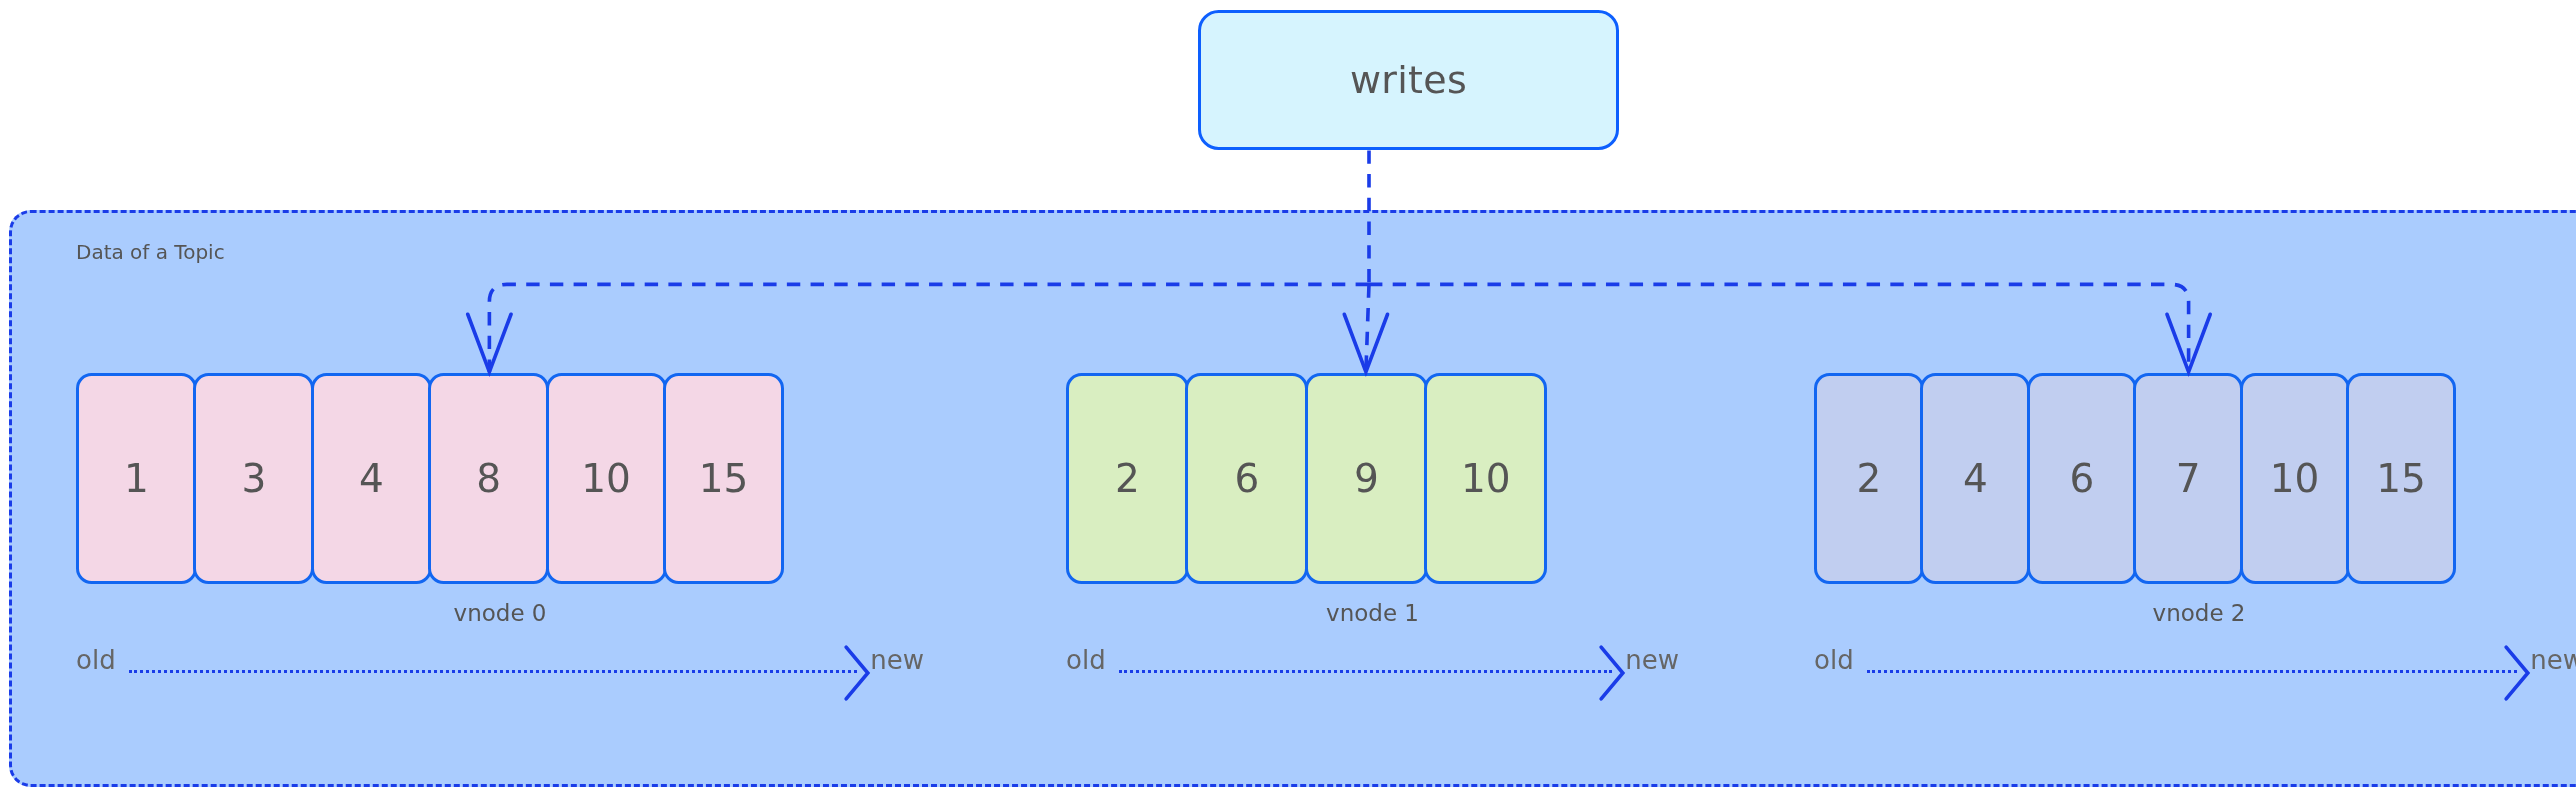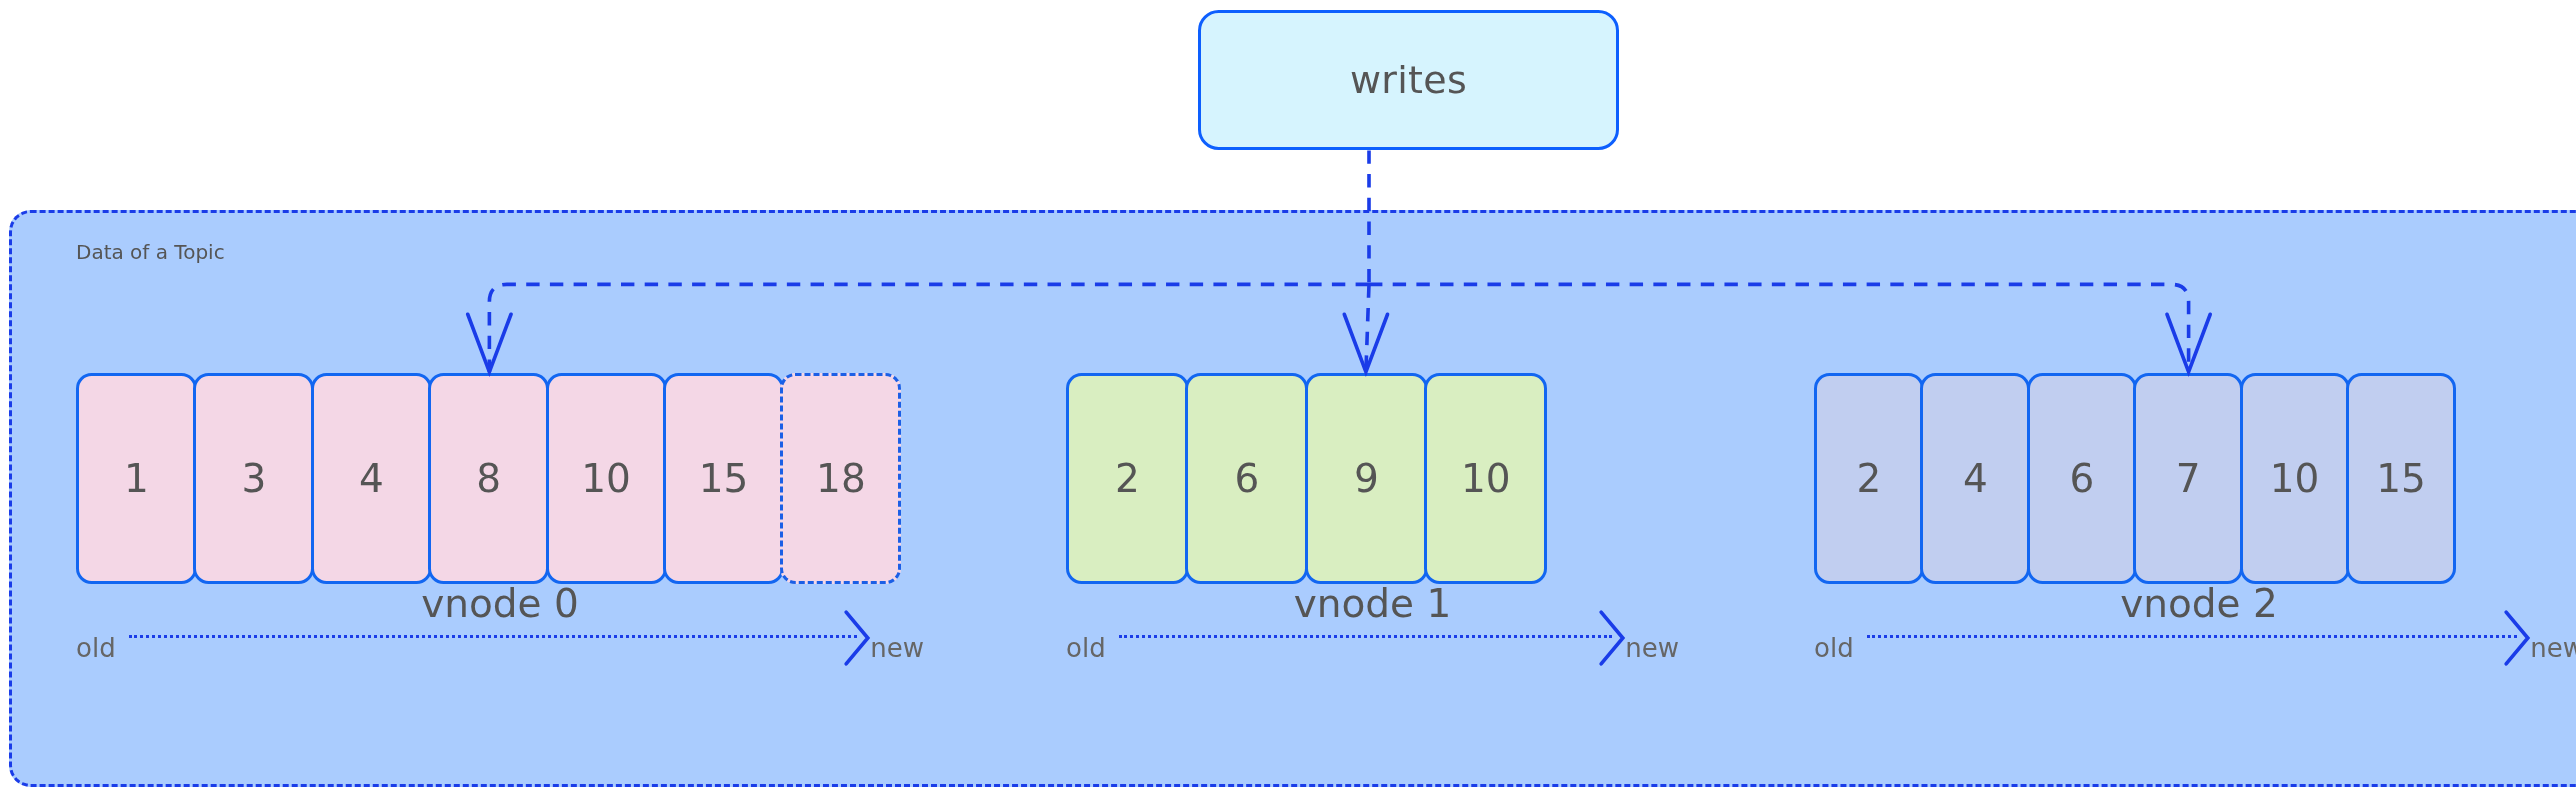--- a/index.html
+++ b/index.html
@@ -93,30 +93,30 @@
     color: #555555;
     line-height: 1;
   }
 
   .vnode-pink  .cell { background: #f4d7e6; }
   .vnode-green .cell { background: #d9eec1; }
   .vnode-blue  .cell { background: #c1cef0; }
 
   .vnode-name {
     text-align: center;
-    font-size: 39px;
-    color: #555555;
-    margin-top: 0;
+    font-size: 23px;
+    color: #555555;
+    margin-top: 18px;
     line-height: 1;
   }
 
   
   .age-axis {
     display: flex;
-    align-items: flex-start;
+    align-items: flex-end;
     margin-top: 12.4px;
     height: 36px;
   }
   .age-label {
     font-size: 26px;
     color: #666666;
     line-height: 1;
     white-space: nowrap;
   }
   .age-line {
@@ -161,23 +161,20 @@
           <span class="cell-value">4</span>
         </div>
         <div class="cell" style="width: 121px;">
           <span class="cell-value">8</span>
         </div>
         <div class="cell" style="width: 121px;">
           <span class="cell-value">10</span>
         </div>
         <div class="cell" style="width: 121px;">
           <span class="cell-value">15</span>
-        </div>
-        <div class="cell dashed" style="width: 121px;">
-          <span class="cell-value">18</span>
         </div>
       </div>
     <div class="vnode-name">vnode 0</div>
     <div class="age-axis">
       <span class="age-label">old</span>
       <span class="age-line">
           <svg width="27" height="62" viewBox="0 0 52 120" style="position: absolute; right: -14.4px; top: 50%; transform: translateY(-50%); overflow: visible;">
             <path d="M 4 10 L 46 60 L 4 110" fill="none" stroke="#1a3ce8" stroke-width="7" stroke-linecap="round" stroke-linejoin="miter"></path>
           </svg>
         </span>

